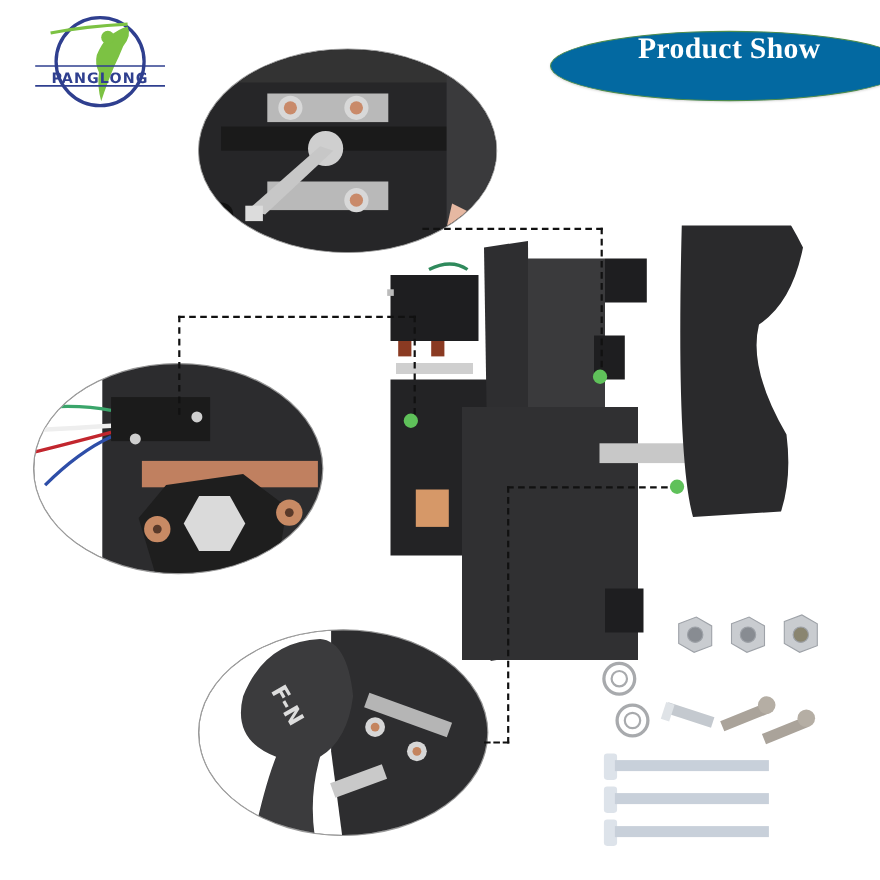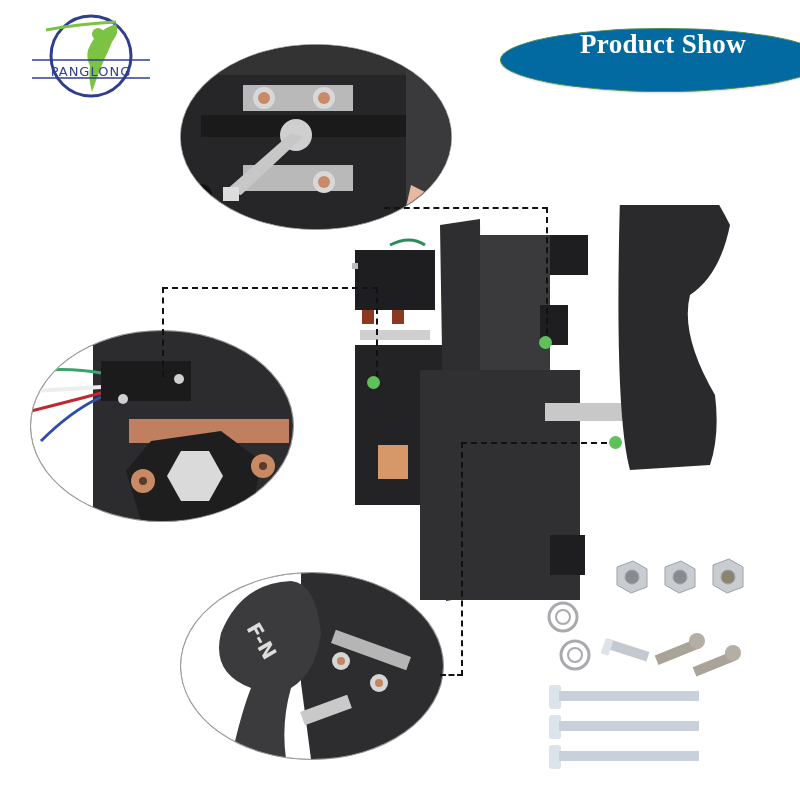--- a/index.html
+++ b/index.html
@@ -1,20 +1,20 @@
 <!DOCTYPE html>
 <html><head>
 <meta charset="utf-8">
 <style>
   html,body{margin:0;padding:0;background:#ffffff;}
   body{width:800px;height:800px;position:relative;overflow:hidden;font-family:"Liberation Sans",sans-serif;}
   .abs{position:absolute;}
   
   .logo{left:28px;top:12px;width:126px;height:88px;}
-  .logo-text{position:absolute;left:0;top:52px;width:126px;text-align:center;font-family:"DejaVu Sans",sans-serif;font-weight:normal;font-size:13px;letter-spacing:1px;color:#2f3f8f;}
+  .logo-text{position:absolute;left:0;top:52px;width:126px;text-align:center;font-family:"DejaVu Sans",sans-serif;font-weight:bold;font-size:13px;letter-spacing:1px;color:#2f3f8f;}
   
   .badge{left:500px;top:28px;width:324px;height:62px;border-radius:50%;background:#0369a1;border:1px solid #4f8c4c;box-shadow:0 1px 2px rgba(0,0,0,0.15);display:flex;justify-content:center;}
   .badge span{font-family:"Liberation Serif",serif;font-weight:bold;font-size:27px;color:#ffffff;letter-spacing:0.3px;}
   
   .oval{border-radius:50%;overflow:hidden;border:1px solid #9a9a9a;background:#2a2a2a;}
   .dash{position:absolute;border-color:#111;border-style:dashed;border-width:0;}
   .dot{position:absolute;width:13px;height:13px;border-radius:50%;background:#5fc15a;}
   svg{display:block;}
 </style>
 </head>

